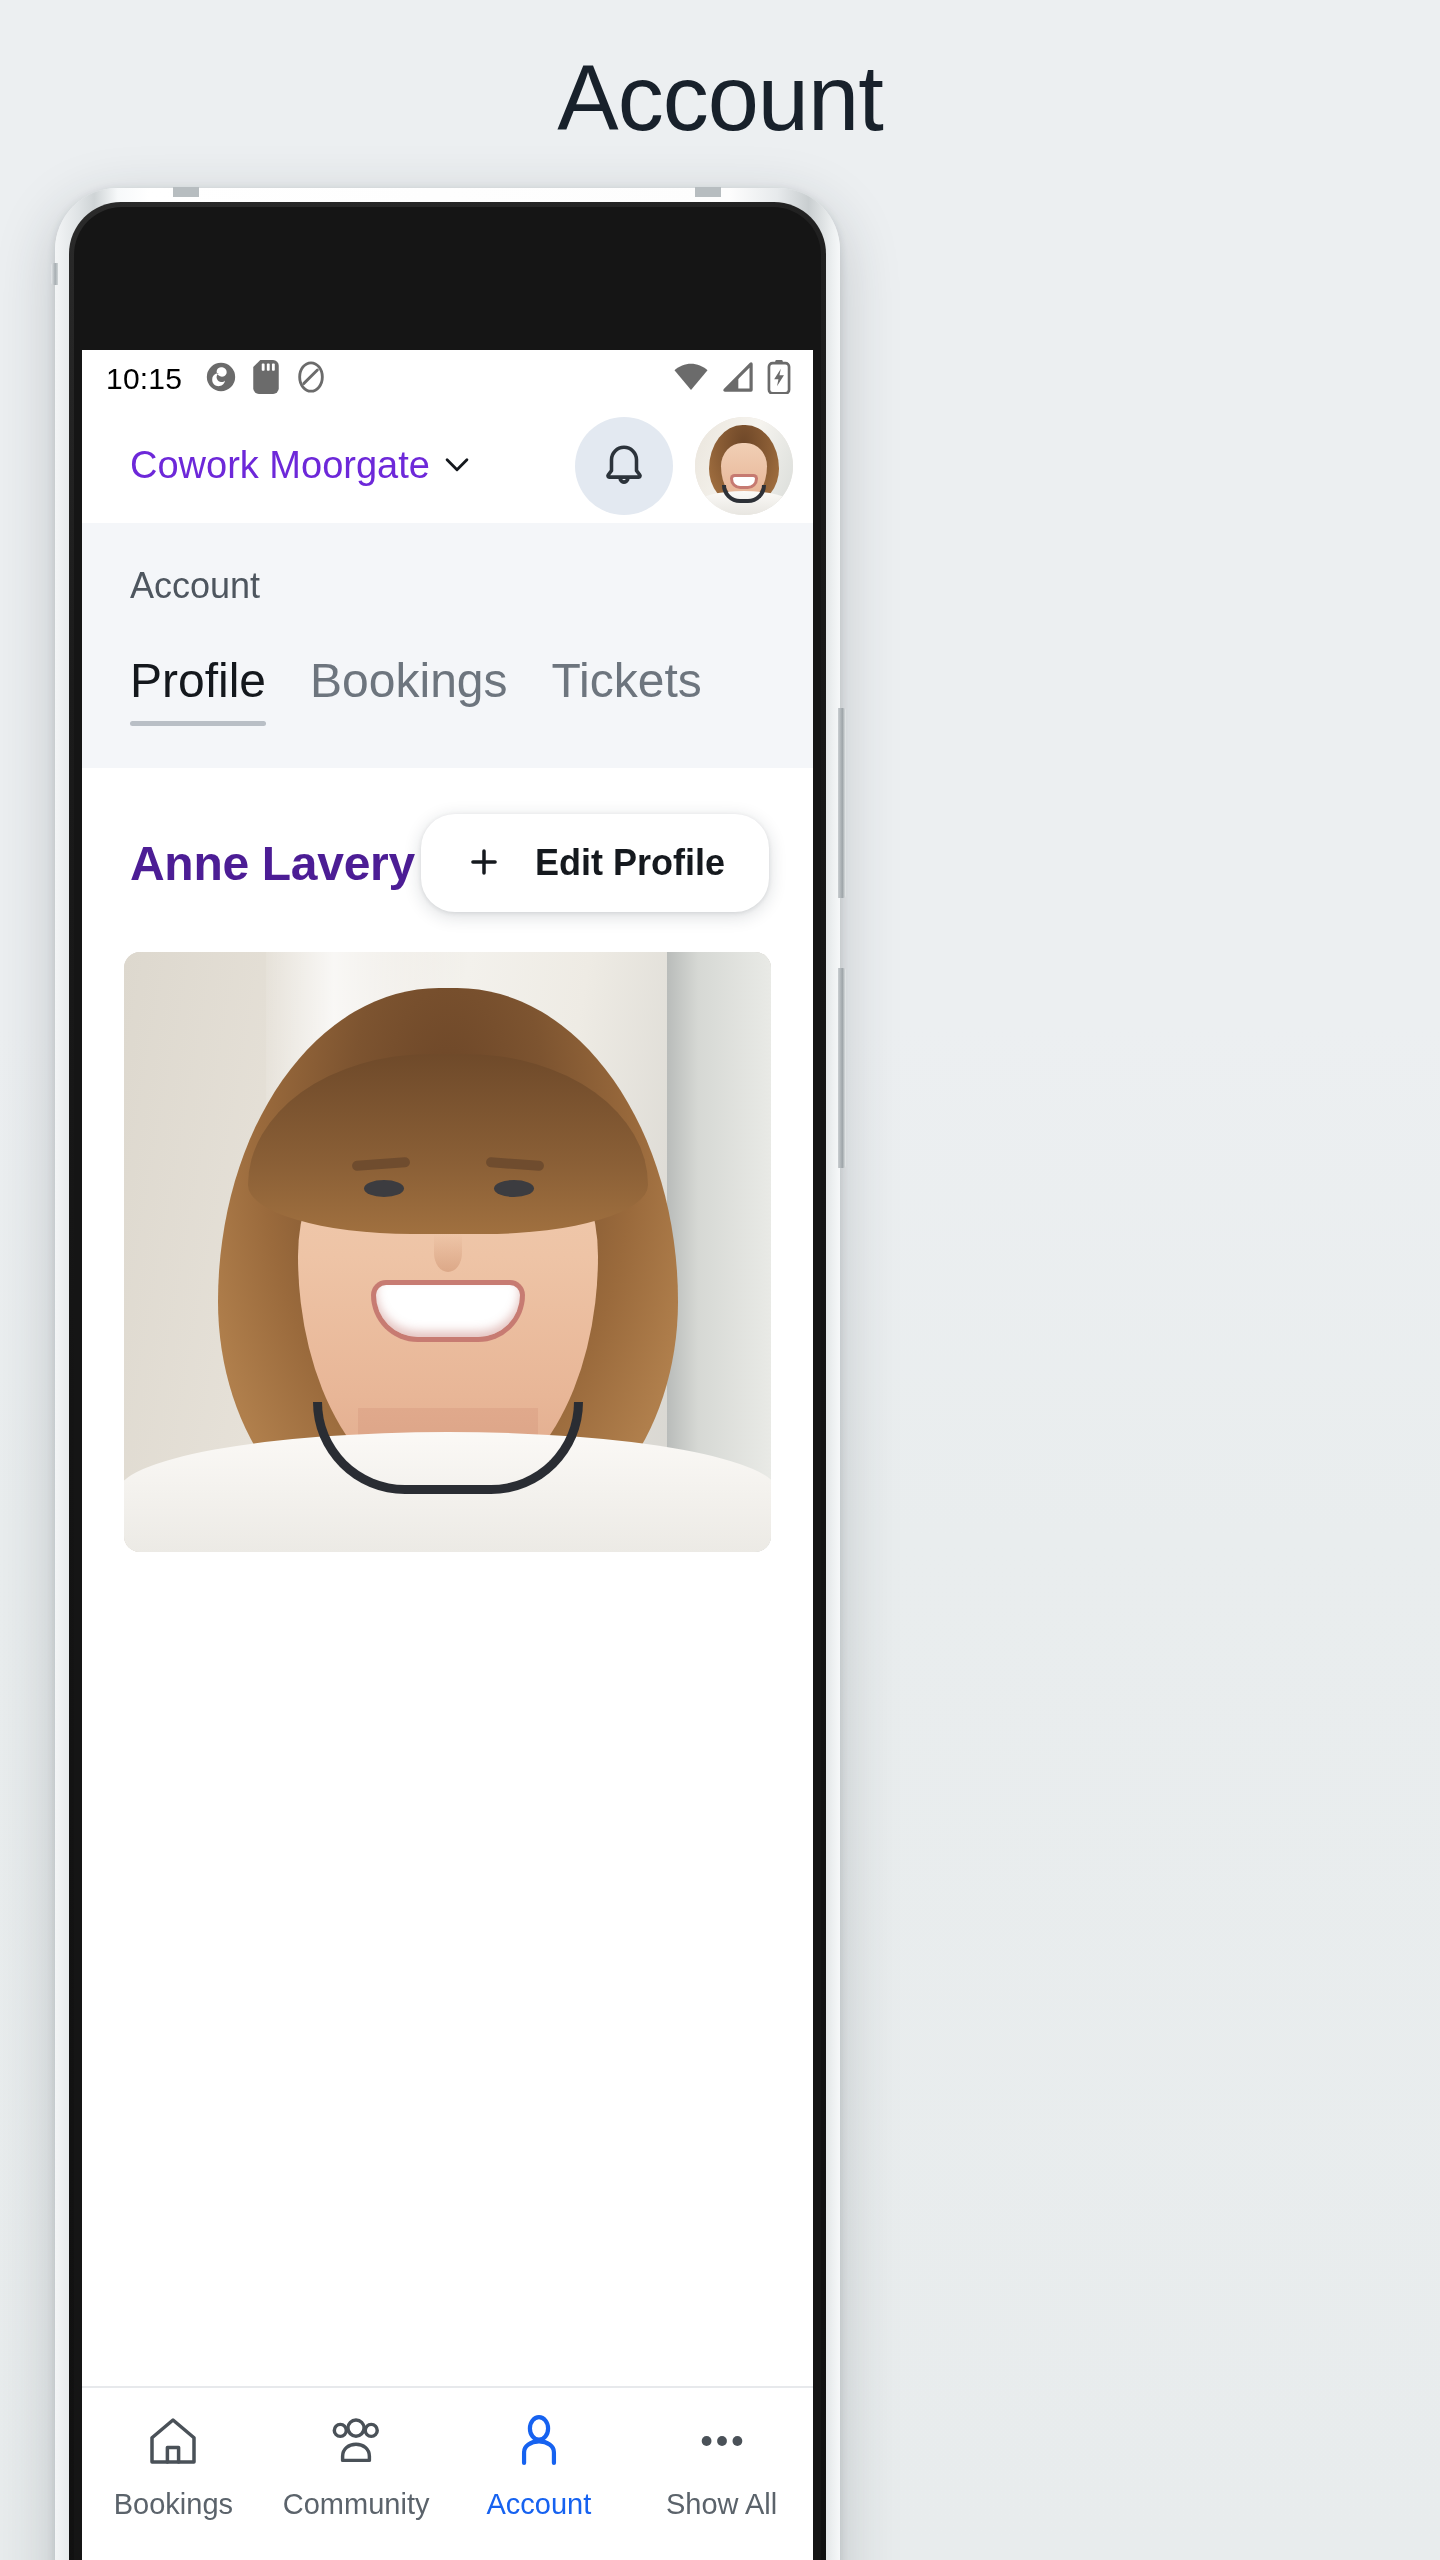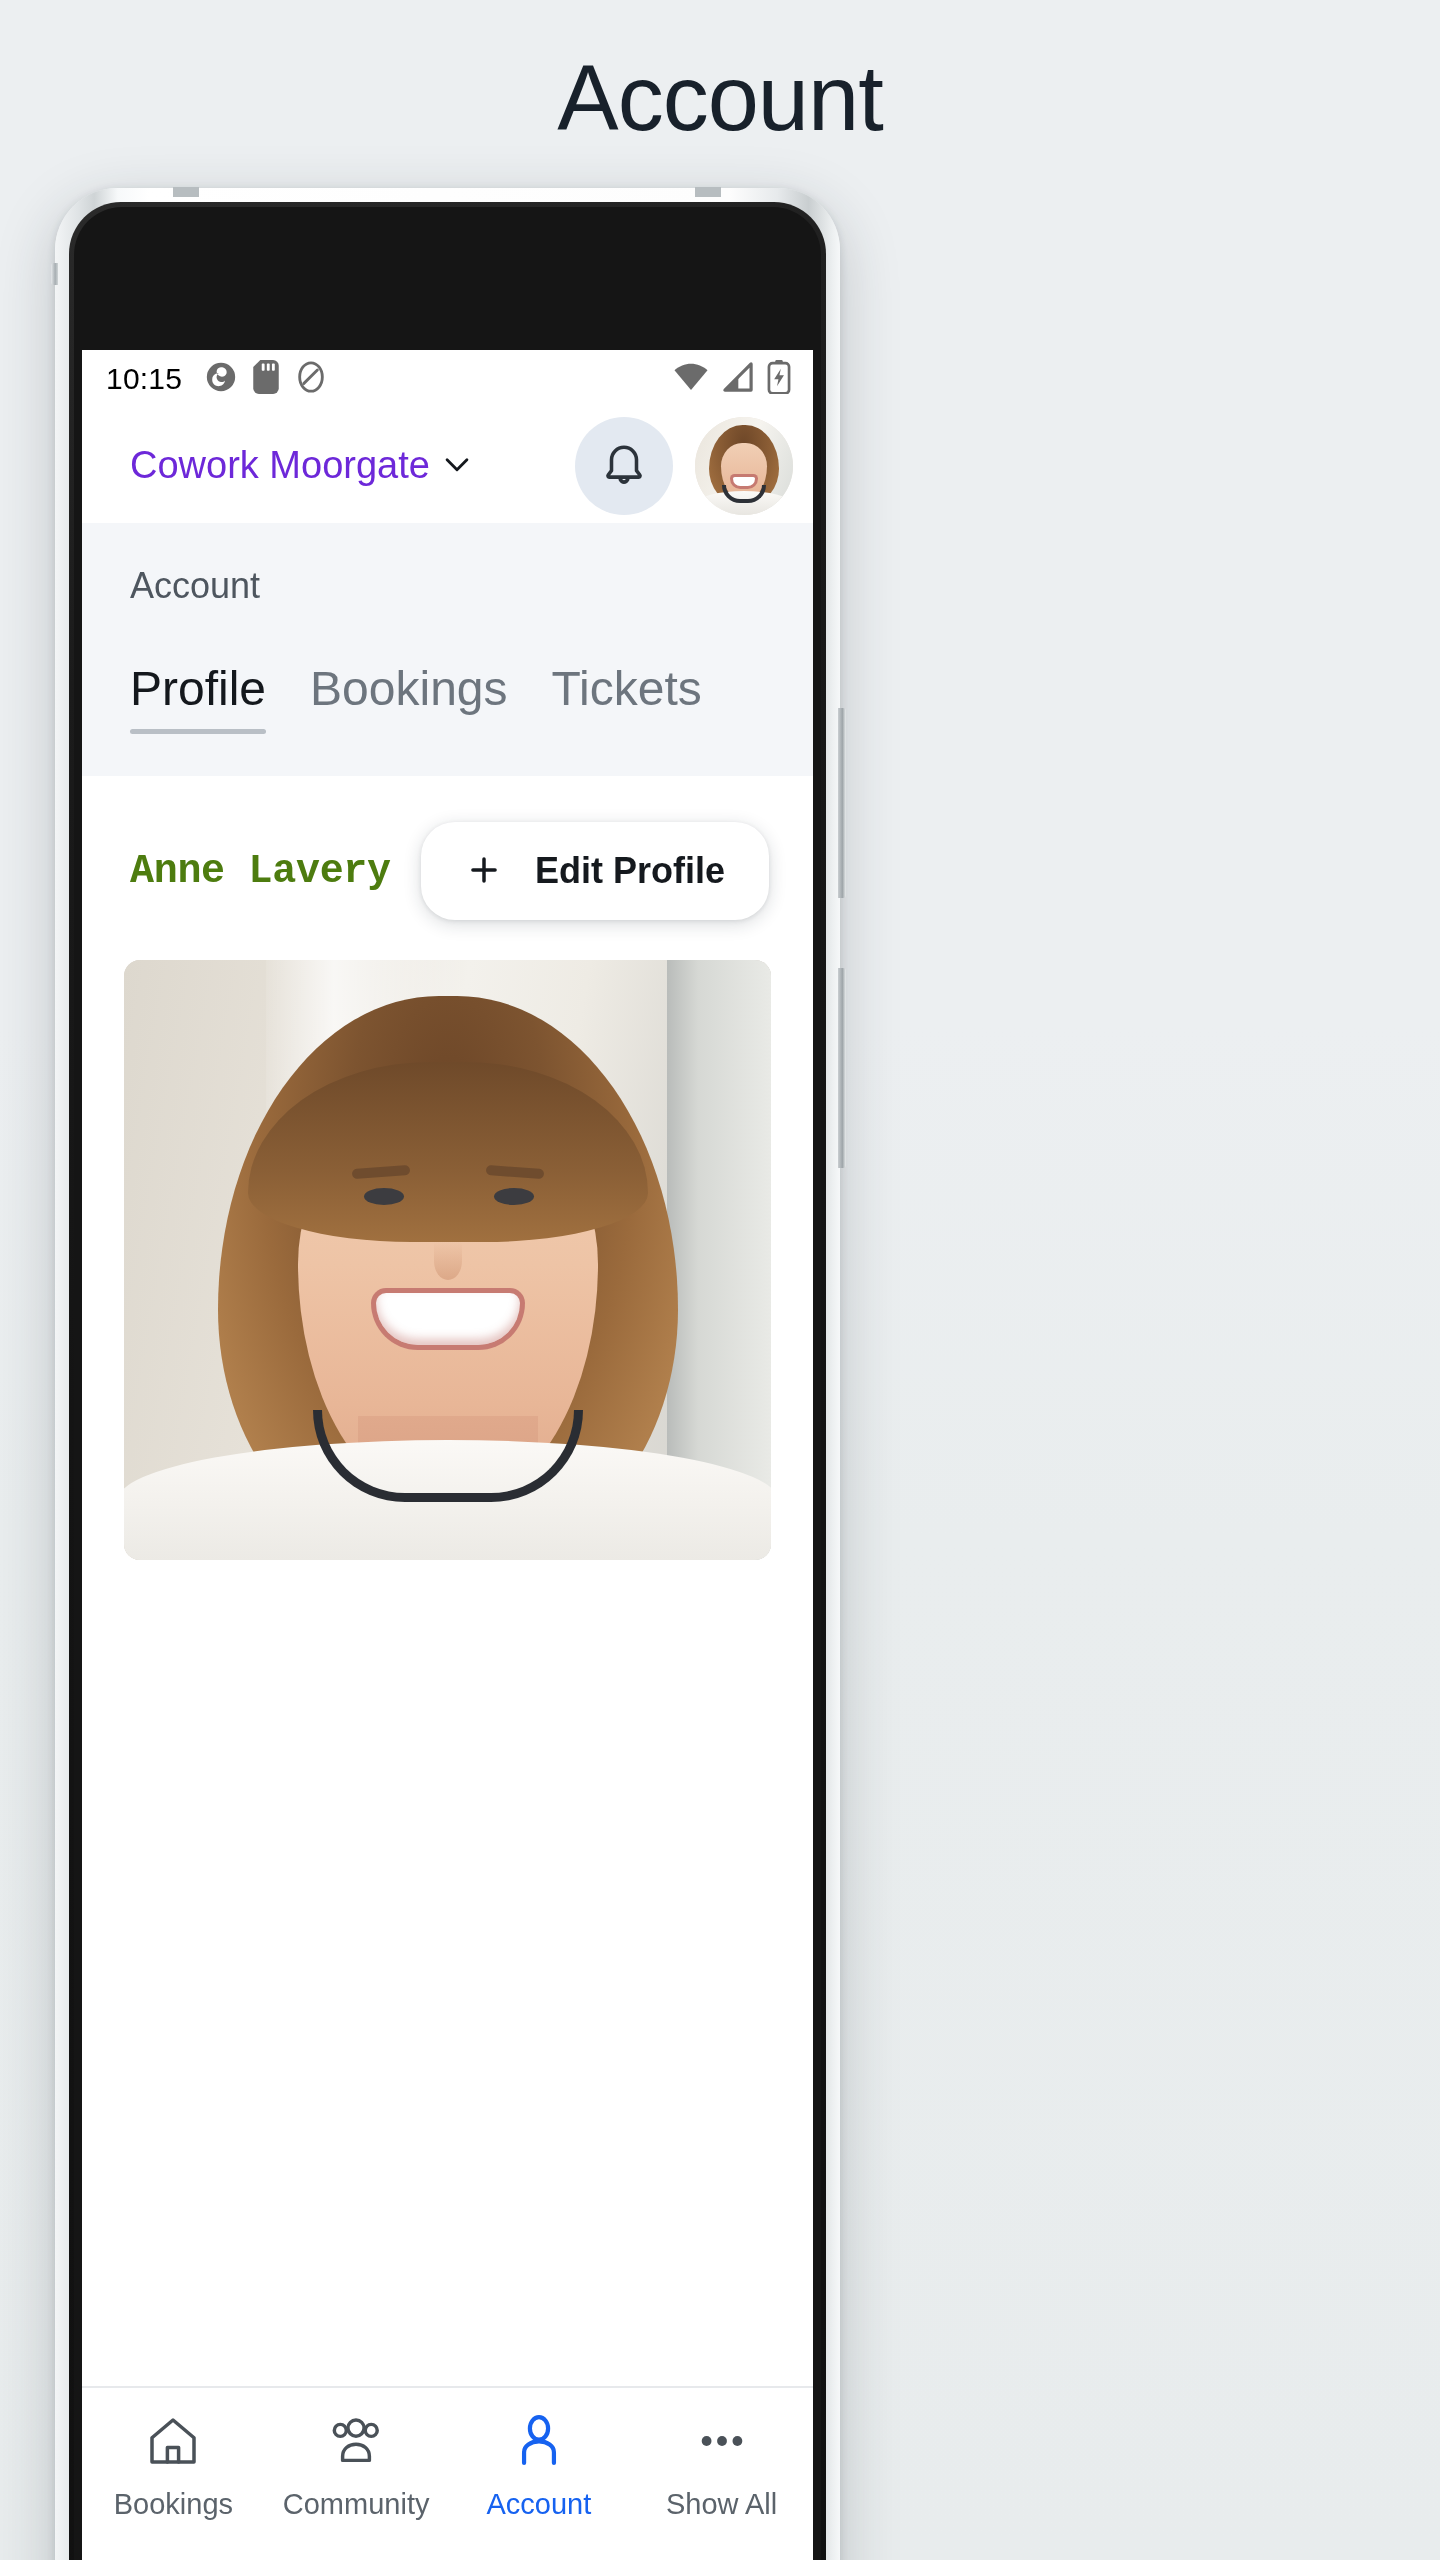--- a/index.html
+++ b/index.html
@@ -182,44 +182,43 @@
     gap: 0;
   }
   .tab {
     font-size: 48px;
     color: #6d757e;
     font-weight: 400;
     padding: 0 22px 18px 22px;
     cursor: pointer;
     position: relative;
   }
-  .tab:first-child { padding-left: 0; margin-top: 8px; }
+  .tab:first-child { padding-left: 0; }
   .tab.active { color: #14181d; }
   .tab.active::after {
     content: "";
     position: absolute;
     left: 0; right: 22px; bottom: 0;
     height: 5px;
     background: #b9bfc6;
     border-radius: 3px;
   }
   .section-gap { height: 42px; background: #f4f6f9; }
 
   
   .profile-body { background: #ffffff; padding: 0 0 0 0; }
   .profile-row {
     display: flex; align-items: center;
     padding: 46px 44px 40px 48px;
   }
   .profile-name {
-    font-size: 40px;
+    font-size: 48px;
     font-weight: 700;
-    color: #4d7c0f;
+    color: #4c1d95;
     letter-spacing: -0.3px;
-    font-family: Liberation Mono, monospace;
   }
   .profile-row-spacer { flex: 1; }
   .edit-btn {
     display: flex; align-items: center; gap: 32px;
     background: #ffffff;
     border: none;
     border-radius: 34px;
     padding: 28px 44px;
     box-shadow: 0 4px 18px rgba(25,35,50,0.16), 0 1px 4px rgba(25,35,50,0.10);
     cursor: pointer;

